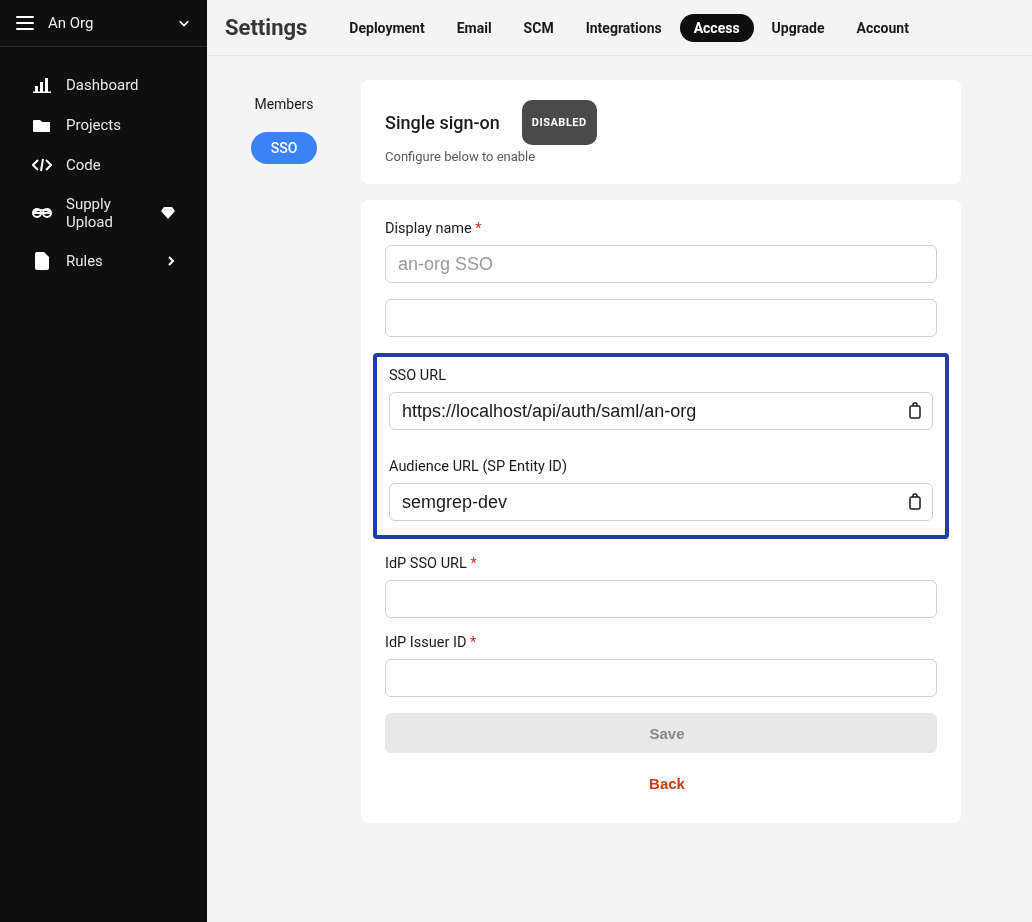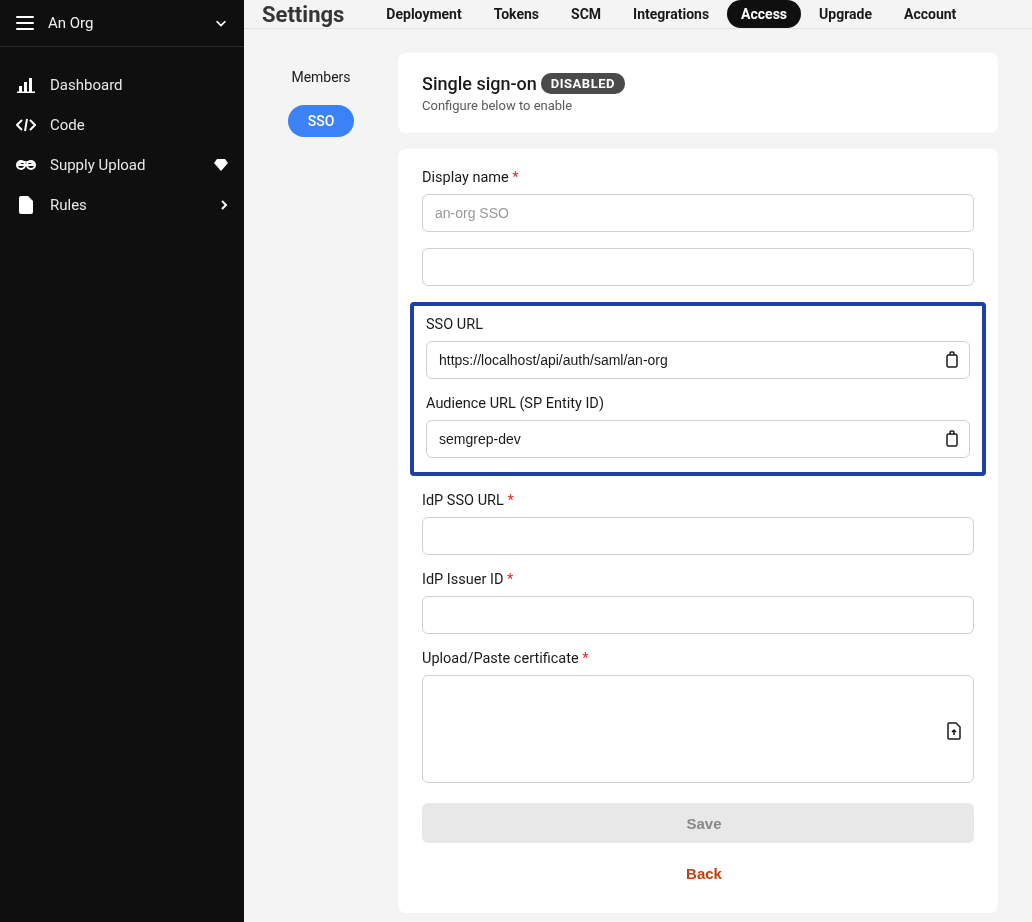--- a/index.html
+++ b/index.html
@@ -1,64 +1,64 @@
 <!DOCTYPE html>
 <html><head>
 <meta charset="utf-8">
 <style>
 * { box-sizing: border-box; margin: 0; padding: 0; }
 body { font-family: -apple-system, BlinkMacSystemFont, "Segoe UI", Roboto, sans-serif; background: #f5f5f5; color: #1a1a1a; }
 .app { display: flex; width: 1032px; height: 922px; }
 
 
-.sidebar { width: 244px; background: #0f0f0f; color: #fff; display: flex; flex-direction: column; }
+.sidebar { width: 207px; background: #0f0f0f; color: #fff; display: flex; flex-direction: column; }
 .org-header { display: flex; align-items: center; padding: 14px 16px; border-bottom: 1px solid #2a2a2a; cursor: pointer; }
 .hamburger { width: 18px; height: 14px; margin-right: 14px; display: flex; flex-direction: column; justify-content: space-between; }
 .hamburger span { height: 2px; background: #fff; border-radius: 1px; }
 .org-name { flex: 1; font-size: 15px; color: #f0f0f0; }
 .chevron-down { width: 14px; height: 14px; }
 
-.nav { padding: 18px 0; }
+.nav { padding: 18px 16px; }
 .nav-item { display: flex; align-items: center; padding: 10px 16px; cursor: pointer; color: #e8e8e8; font-size: 15px; }
 .nav-item .icon { width: 20px; height: 20px; margin-right: 14px; display: flex; align-items: center; justify-content: center; }
 .nav-item .trail { margin-left: auto; }
 
 
 .main { flex: 1; background: #f4f4f4; display: flex; flex-direction: column; overflow: auto; }
 .topbar { display: flex; align-items: center; padding: 0 18px; height: 56px; border-bottom: 1px solid #e3e3e3; background: #f4f4f4; }
 .page-title { font-size: 22px; font-weight: 700; color: #353535; margin-right: 28px; }
 .tab { font-size: 14px; font-weight: 700; color: #191919; padding: 6px 14px; cursor: pointer; border-radius: 16px; margin-right: 4px; }
 .tab.active { background: #0f0f0f; color: #fff; }
 
 .content { display: flex; padding: 24px 0; }
 .subnav { width: 154px; padding: 8px 12px; display: flex; flex-direction: column; align-items: center; gap: 12px; }
 .subtab { font-size: 14px; color: #1a1a1a; padding: 8px 20px; border-radius: 18px; cursor: pointer; }
 .subtab.active { background: #3b82f6; color: #fff; font-weight: 500; }
 
 .panels { flex: 1; padding: 0 24px 0 0; max-width: 624px; }
 .card { background: #fff; border-radius: 8px; padding: 20px 24px; margin-bottom: 16px; }
-.card-head { display: flex; align-items: center; gap: 4px; }
+.card-head { display: flex; align-items: center; gap: 13px; }
 .card-title { font-size: 18px; font-weight: 500; color: #1a1a1a; }
-.badge { background: #4a4a4a; color: #fff; font-size: 13px; font-weight: 700; letter-spacing: .5px; padding: 3px 10px; border-radius: 10px; }
+.badge { background: #4a4a4a; color: #fff; font-size: 11px; font-weight: 700; letter-spacing: .5px; padding: 16px 10px; border-radius: 10px; margin-left: 9px; }
 .card-sub { font-size: 13px; color: #5a5a5a; margin-top: 4px; }
 
 .field { margin-bottom: 16px; }
 .field-label { font-size: 14.5px; color: #1a1a1a; margin-bottom: 8px; display: block; }
 .req { color: #e02a2a; }
-.input { width: 100%; height: 38px; border: 1px solid #d0d0d0; border-radius: 6px; padding: 0 12px; font-size: 14px; background: #fff; color: #1a1a1a; }
+.input { width: 100%; height: 38px; border: 1px solid #d0d0d0; border-radius: 6px; padding: 0 12px; font-size: 18px; background: #fff; color: #1a1a1a; }
 .input::placeholder { color: #9a9a9a; }
 .textarea { width: 100%; height: 108px; border: 1px solid #d0d0d0; border-radius: 6px; padding: 10px 12px; font-size: 14px; background: #fff; resize: none; position: relative; }
 .textarea-wrap { position: relative; }
 .upload-icon { position: absolute; right: 12px; top: 50%; transform: translateY(-50%); cursor: pointer; }
 
 .copy-wrap { position: relative; }
 .copy-icon { position: absolute; right: 10px; top: 50%; transform: translateY(-50%); cursor: pointer; }
 
 .highlight-box { border: 4px solid #1e3fa8; border-radius: 4px; padding: 10px 8px 14px; margin: 0 -12px 16px; }
-.highlight-box .field { margin-bottom: 16px; padding: 0 4px; }
+.highlight-box .field { margin-bottom: 28px; padding: 0 4px; }
 .highlight-box .field:last-child { margin-bottom: 0; }
 
 .btn-row { display: flex; flex-direction: column; gap: 10px; margin-top: 8px; }
 .btn { width: 100%; height: 40px; border-radius: 6px; border: none; font-size: 15px; font-weight: 600; cursor: pointer; padding-left: 12px; }
 .btn-save { background: #e8e8e8; color: #888; }
 .btn-back { background: transparent; color: #c2410c; }
 
 svg { display: block; }
 </style>
 </head>
@@ -85,20 +85,28 @@
               <rect x="2" y="10" width="3" height="6"></rect>
               <rect x="7" y="6" width="3" height="10"></rect>
               <rect x="12" y="2" width="3" height="14"></rect>
               <rect x="0" y="15.5" width="18" height="1.5"></rect>
             </svg>
           </span>
         <span>Dashboard</span>
       </div>
       <div class="nav-item">
         <span class="icon">
+            <svg width="18" height="15" viewBox="0 0 18 15" fill="#fff">
+              <path d="M1 2h6l2 2h8v9a1 1 0 01-1 1H1a1 1 0 01-1-1V3a1 1 0 011-1z"></path>
+            </svg>
+          </span>
+        <span>Projects</span>
+      </div>
+      <div class="nav-item">
+        <span class="icon">
             <svg width="20" height="14" viewBox="0 0 20 14" fill="none" stroke="#fff" stroke-width="2">
               <path d="M6 2L1 7l5 5M14 2l5 5-5 5M11 1l-2 12"></path>
             </svg>
           </span>
         <span>Code</span>
       </div>
       <div class="nav-item">
         <span class="icon">
             <svg width="20" height="10" viewBox="0 0 20 10" fill="none" stroke="#fff" stroke-width="2">
               <path d="M7 5H3a3 3 0 000 0 3 3 0 013-3h3M13 5h4a3 3 0 000 0 3 3 0 00-3-3h-3M6 5h8" stroke-linecap="round"></path>
@@ -126,21 +134,21 @@
             </svg>
           </span>
       </div>
     </nav>
   </aside>
 
   <main class="main">
     <div class="topbar">
       <div class="page-title">Settings</div>
       <div class="tab">Deployment</div>
-      <div class="tab">Tokens</div>
+      <div class="tab">Email</div>
       <div class="tab">SCM</div>
       <div class="tab">Integrations</div>
       <div class="tab active">Access</div>
       <div class="tab">Upgrade</div>
       <div class="tab">Account</div>
     </div>
 
     <div class="content">
       <div class="subnav">
         <div class="subtab">Members</div>
@@ -196,32 +204,20 @@
           <div class="field">
             <label class="field-label"><span>IdP SSO URL</span> <span class="req">*</span></label>
             <input class="input" style="">
           </div>
 
           <div class="field">
             <label class="field-label"><span>IdP Issuer ID</span> <span class="req">*</span></label>
             <input class="input" style="">
           </div>
 
-          <div class="field">
-            <label class="field-label"><span>Upload/Paste certificate</span> <span class="req">*</span></label>
-            <div class="textarea-wrap">
-              <textarea class="textarea" style=""></textarea>
-              <span class="upload-icon">
-                  <svg width="16" height="18" viewBox="0 0 16 18" fill="none" stroke="#1a1a1a" stroke-width="1.5">
-                    <path d="M3 1h7l4 4v11a1 1 0 01-1 1H3a1 1 0 01-1-1V2a1 1 0 011-1z"></path>
-                    <path d="M8 13V8M6 10l2-2 2 2"></path>
-                  </svg>
-                </span>
-            </div>
-          </div>
 
           <div class="btn-row">
             <button class="btn btn-save">Save</button>
             <button class="btn btn-back">Back</button>
           </div>
         </div>
       </div>
     </div>
   </main>
 </div>

